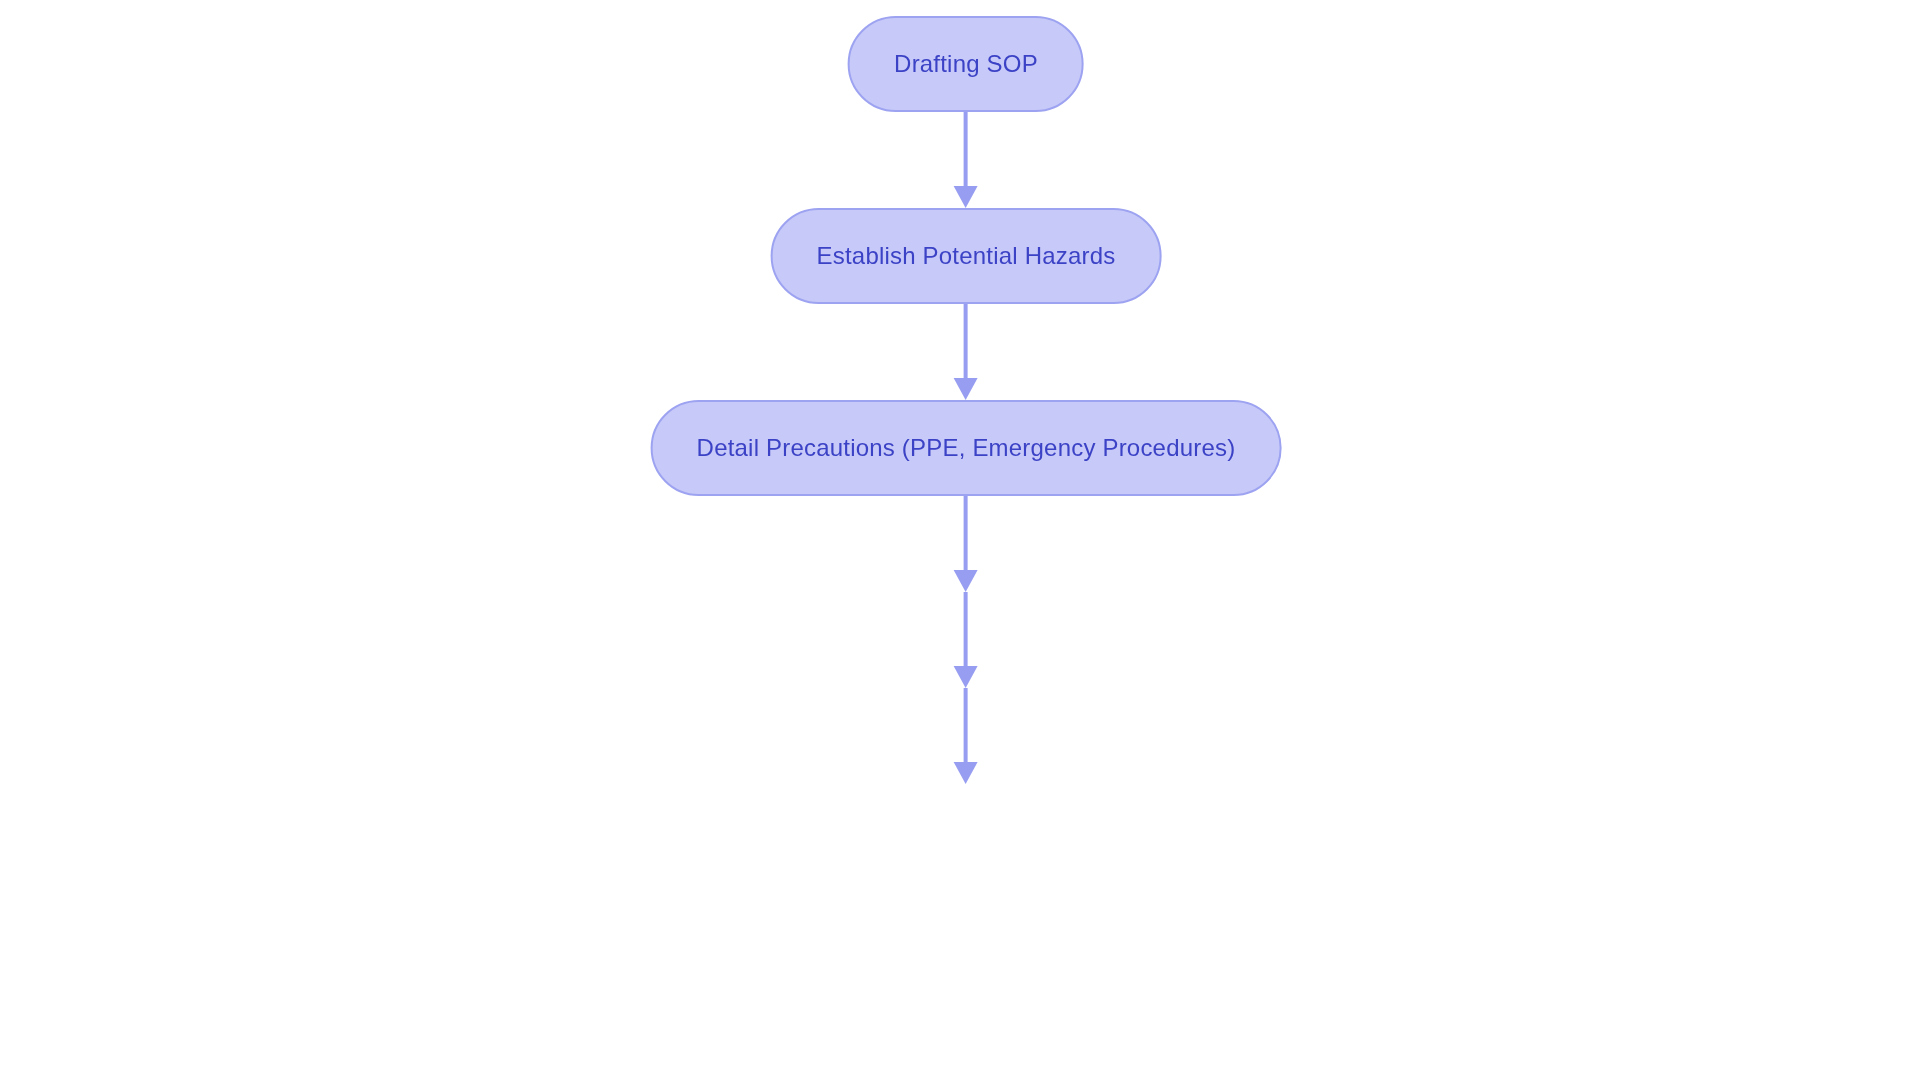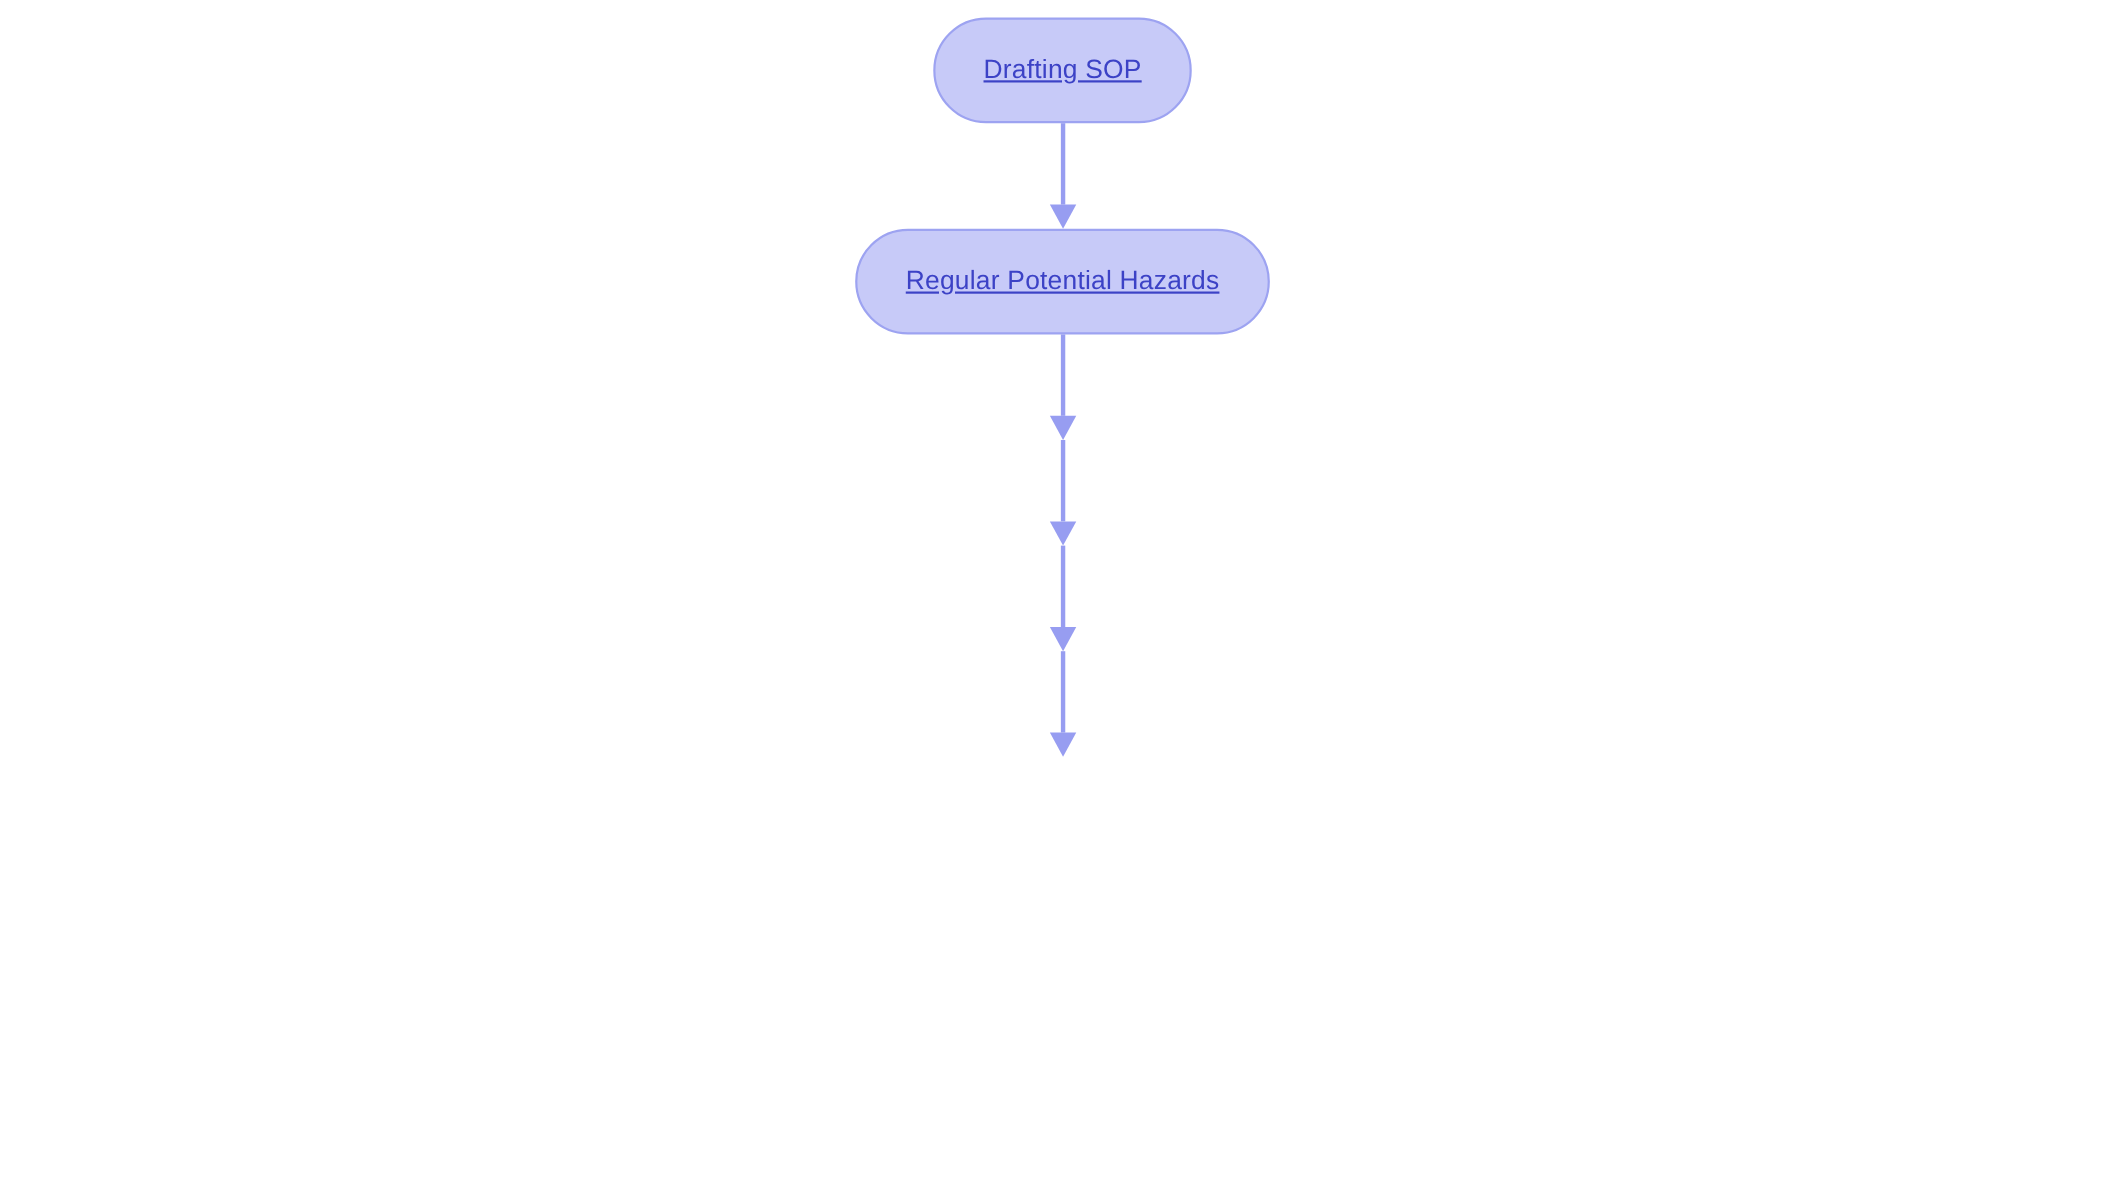--- a/index.html
+++ b/index.html
@@ -32,21 +32,20 @@
     background: var(--node-fill, #c7caf8);
     border: 2px solid var(--node-border, #9da3f1);
     color: var(--node-text, #3c42c6);
     font-size: 24px;
     font-weight: 500;
     letter-spacing: 0.2px;
     display: flex;
     align-items: center;
     justify-content: center;
     white-space: nowrap;
-    text-decoration: underline;
   }
   .connector {
     height: 96px;
     display: flex;
     flex-direction: column;
     align-items: center;
   }
   .connector .stem {
     width: 4px;
     flex: 1 1 auto;
@@ -66,27 +65,28 @@
 <div class="canvas">
   <div class="flow">
 
     <div class="node">Drafting SOP</div>
 
     <div class="connector">
       <div class="stem"></div>
       <div class="head"></div>
     </div>
 
-    <div class="node">Regular Potential Hazards</div>
+    <div class="node">Establish Potential Hazards</div>
 
     <div class="connector">
       <div class="stem"></div>
       <div class="head"></div>
     </div>
 
+    <div class="node">Detail Precautions (PPE, Emergency Procedures)</div>
 
     <div class="connector">
       <div class="stem"></div>
       <div class="head"></div>
     </div>
 
 
     <div class="connector">
       <div class="stem"></div>
       <div class="head"></div>

